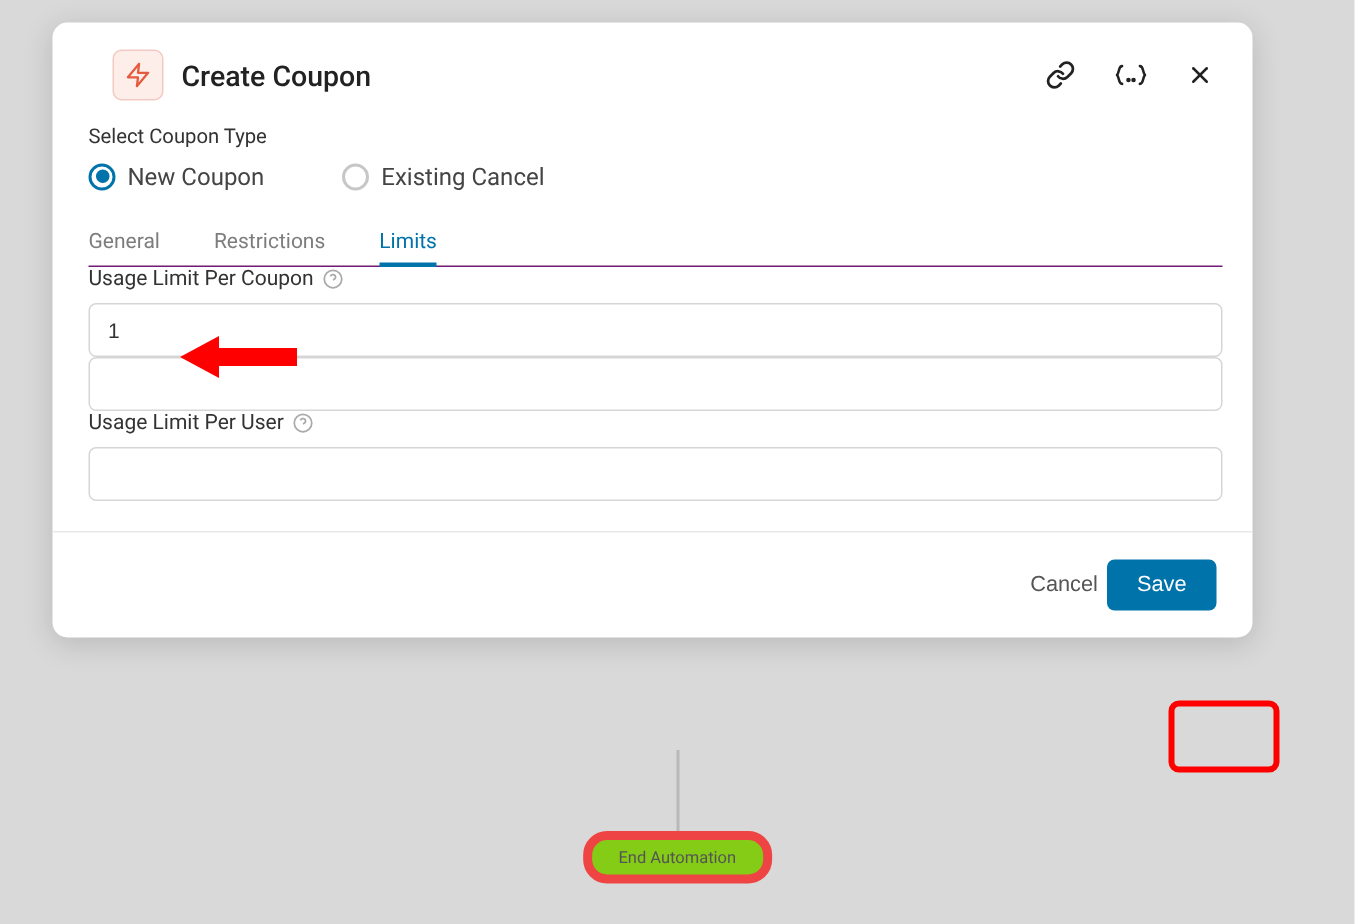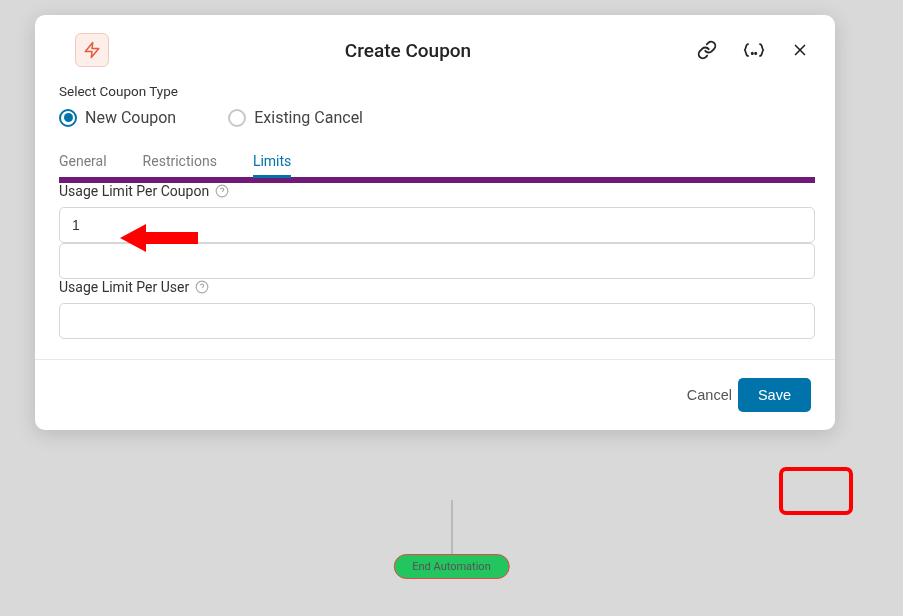--- a/index.html
+++ b/index.html
@@ -18,43 +18,42 @@
     width: 2px;
     height: 60px;
     background: #b9b9b9;
     transform: translateX(-50%);
   }
   .end-pill {
     position: absolute;
     left: 50%;
     top: 554px;
     transform: translateX(-50%);
-    background: #22c55e;
-    border: 1px solid #ef4444;
+    background: #84cc16;
+    border: 6px solid #ef4444;
     border-radius: 16px;
     padding: 5px 18px;
     font-size: 11px;
     color: #555;
   }
   .modal {
     position: absolute;
     left: 35px;
     top: 15px;
     width: 800px;
     background: #fff;
     border-radius: 10px;
     box-shadow: 0 4px 20px rgba(0,0,0,0.15);
     display: flex;
     flex-direction: column;
   }
   .modal-header {
     display: flex;
     align-items: center;
     padding: 18px 24px 10px 40px;
-    text-align: center;
   }
   .modal-icon-wrap {
     width: 34px;
     height: 34px;
     border: 1px solid #f2c9c3;
     background: #fdeeea;
     border-radius: 6px;
     display: flex;
     align-items: center;
     justify-content: center;
@@ -117,21 +116,21 @@
     height: 9px;
     border-radius: 50%;
     background: #0073aa;
   }
   .radio-label {
     font-size: 16px;
     color: #444;
   }
   .tabs {
     display: flex;
-    border-bottom: 6px solid #701a75;
+    border-bottom: 1px solid #701a75;
     gap: 0;
   }
   .tab {
     padding: 8px 0;
     margin-right: 36px;
     font-size: 14px;
     color: #7d7d7d;
     cursor: pointer;
     position: relative;
   }

